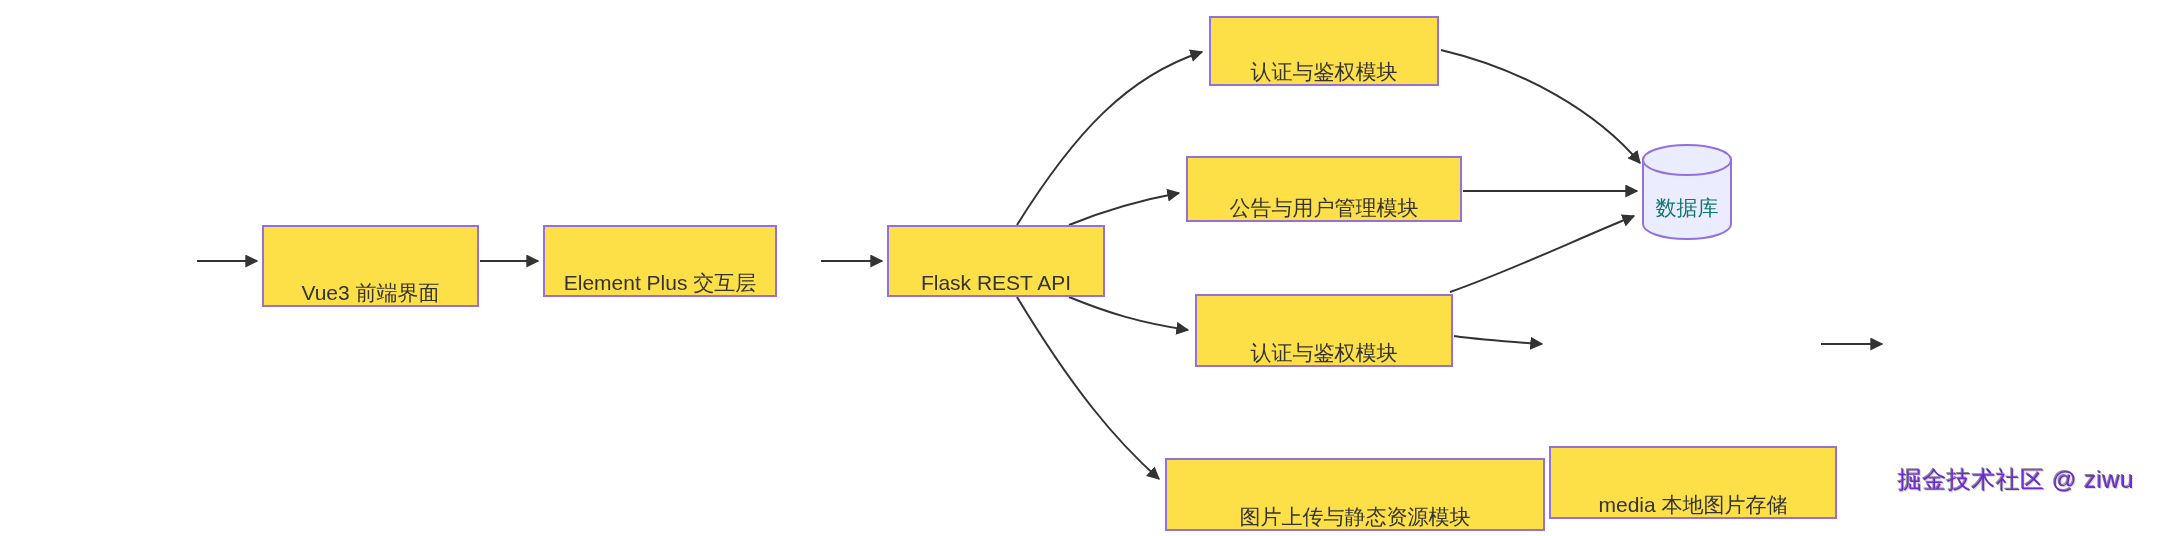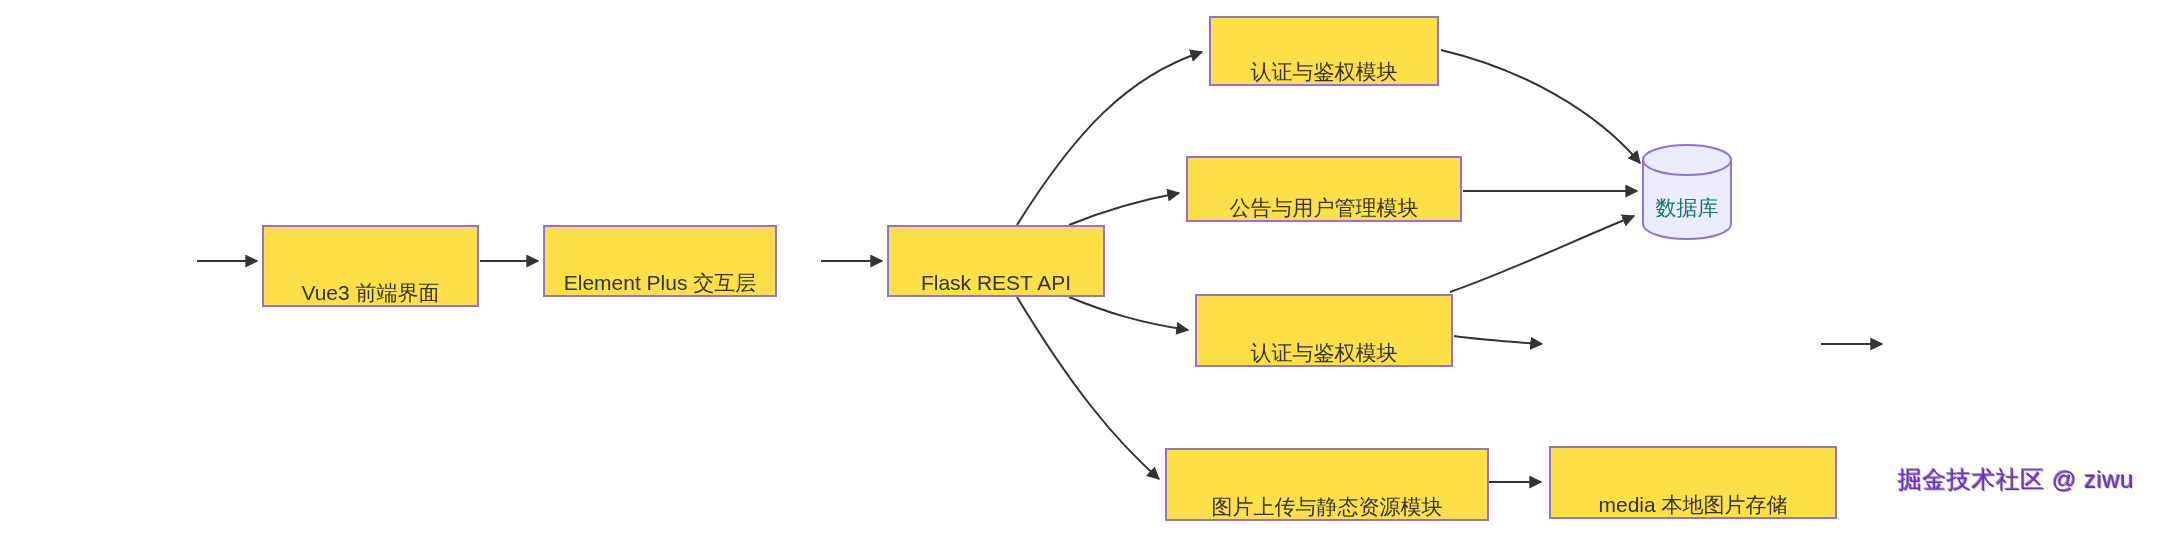--- a/index.html
+++ b/index.html
@@ -112,21 +112,21 @@
   <div class="node" style="left:1186px; top:156px; width:276px; height:66px">
     <span>公告与用户管理模块</span>
   </div>
 
   <div class="node" style="left:1195px; top:294px; width:258px; height:73px">
     <span>认证与鉴权模块</span>
   </div>
 
 
 
-  <div class="node" style="left:1165px; top:448px; width:324px; height:73px">
+  <div class="node" style="left:1165px; top:458px; width:380px; height:73px">
     <span>图片上传与静态资源模块</span>
   </div>
 
   <div class="node" style="left:1549px; top:446px; width:288px; height:73px">
     <span>media 本地图片存储</span>
   </div>
 
   <div class="db-label">数据库</div>
 
   <div class="watermark">掘金技术社区 @ ziwu</div>

